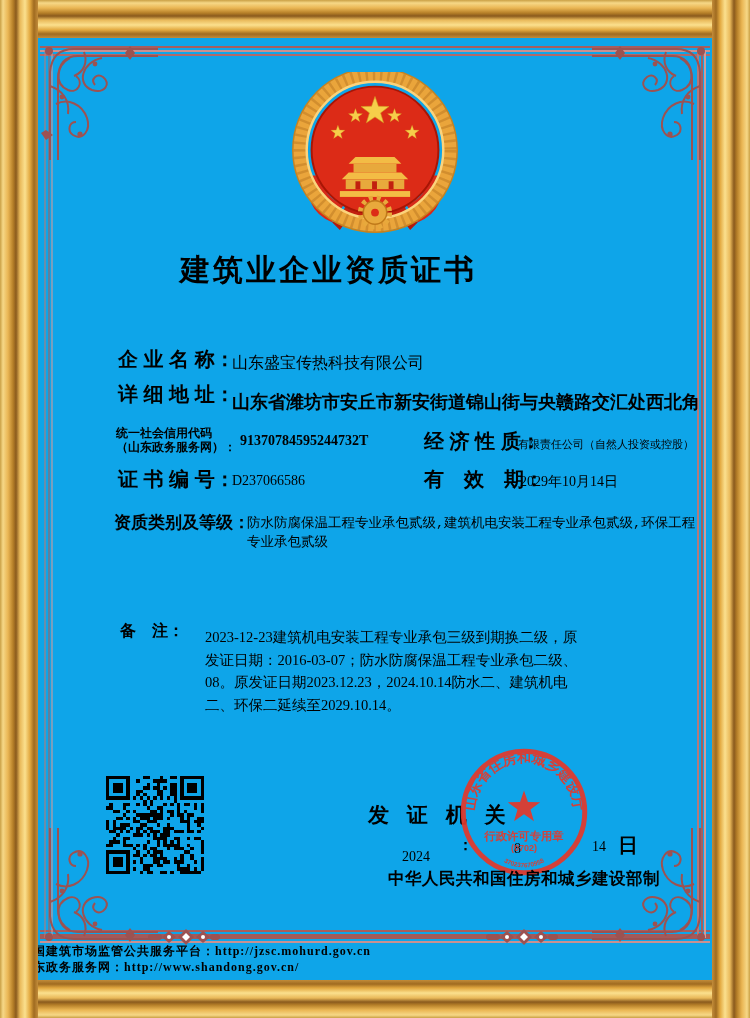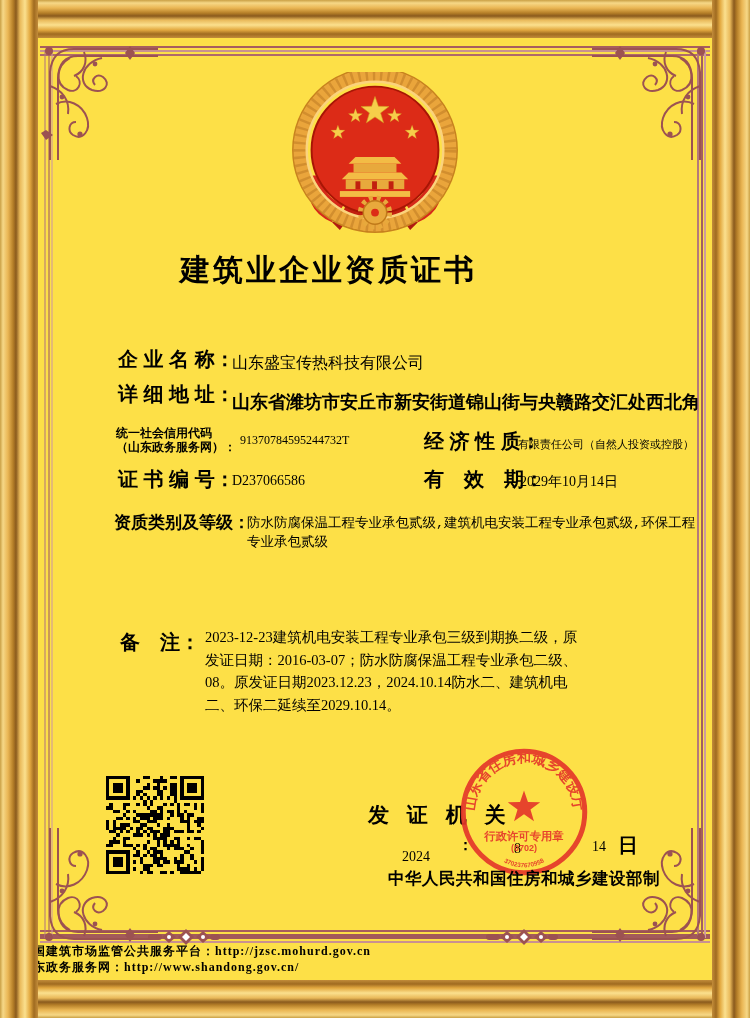--- a/index.html
+++ b/index.html
@@ -1,16 +1,16 @@
 <!DOCTYPE html>
 <html><head>
 <meta charset="utf-8">
 <style>
   html,body{margin:0;padding:0;background:#ffffff;}
-  .page{position:relative;width:750px;height:1018px;background:#fde047;overflow:hidden;
+  .page{position:relative;width:750px;height:1018px;background:#0ea5e9;overflow:hidden;
         font-family:"Liberation Serif",serif;color:#111;}
   
   .frame{position:absolute;z-index:50;pointer-events:none;}
   .frame.top,.frame.bottom{left:0;width:750px;height:38px;}
   .frame.top{top:0;background:linear-gradient(to bottom,#caa045 0,#f6d887 3px,#eab654 8px,#b67f28 13px,#8a5a1d 16px,#e9b95a 20px,#fbe08e 25px,#e2a83f 30px,#a06b20 34px,#c28c3a 38px);}
   .frame.bottom{bottom:0;background:linear-gradient(to top,#caa045 0,#f6d887 3px,#eab654 8px,#b67f28 13px,#8a5a1d 16px,#e9b95a 20px,#fbe08e 25px,#e2a83f 30px,#a06b20 34px,#c28c3a 38px);}
   .frame.left,.frame.right{top:0;height:1018px;width:38px;}
   .frame.left{left:0;background:linear-gradient(to right,#caa045 0,#f6d887 3px,#eab654 8px,#b67f28 13px,#8a5a1d 16px,#e9b95a 20px,#fbe08e 25px,#e2a83f 30px,#a06b20 34px,#c28c3a 38px);}
   .frame.right{right:0;background:linear-gradient(to left,#caa045 0,#f6d887 3px,#eab654 8px,#b67f28 13px,#8a5a1d 16px,#e9b95a 20px,#fbe08e 25px,#e2a83f 30px,#a06b20 34px,#c28c3a 38px);}
   
@@ -203,35 +203,35 @@
     <div class="abs lbl" style="left:118px;top:346px;font-size:20px;">企 业 名 称：</div>
     <div class="abs val" style="left:232px;top:353px;font-size:16px;">山东盛宝传热科技有限公司</div>
 
     <div class="abs lbl" style="left:118px;top:381px;font-size:20px;">详 细 地 址：</div>
     <div class="abs val" style="left:232px;top:390px;font-size:18px;font-weight:bold;">山东省潍坊市安丘市新安街道锦山街与央赣路交汇处西北角</div>
 
     <div class="abs lbl" style="left:116px;top:426px;font-size:12px;line-height:14px;">
       <div>统一社会信用代码</div>
       <div>（山东政务服务网）：</div>
     </div>
-    <div class="abs val" style="left:240px;top:433px;font-size:12px;">91370784595244732T</div>
+    <div class="abs val" style="left:240px;top:433px;font-size:14px;font-weight:bold;">91370784595244732T</div>
 
     <div class="abs lbl" style="left:424px;top:428px;font-size:20px;text-align:right;">经 济 性 质：</div>
     <div class="abs val" style="left:518px;top:437px;font-size:11px;">有限责任公司（自然人投资或控股）</div>
 
     <div class="abs lbl" style="left:118px;top:466px;font-size:20px;">证 书 编 号：</div>
     <div class="abs val" style="left:232px;top:473px;font-size:14px;text-align:right;">D237066586</div>
 
     <div class="abs lbl" style="left:424px;top:466px;font-size:20px;">有　效　期：</div>
     <div class="abs val" style="left:520px;top:473px;font-size:14px;">2029年10月14日</div>
 
     <div class="abs lbl" style="left:114px;top:511px;font-size:17px;">资质类别及等级：</div>
     <div class="abs val wrapbox" style="left:247px;top:514px;width:458px;font-size:13.5px;line-height:19px;font-family:Liberation Mono, monospace;">防水防腐保温工程专业承包贰级,建筑机电安装工程专业承包贰级,环保工程专业承包贰级</div>
 
-    <div class="abs lbl" style="left:120px;top:621px;font-size:20px;margin-top:8px;">备　注：</div>
+    <div class="abs lbl" style="left:120px;top:621px;font-size:16px;">备　注：</div>
     <div class="abs val" style="left:205px;top:626px;font-size:14.5px;line-height:22.5px;">
       <div>2023-12-23建筑机电安装工程专业承包三级到期换二级，原</div>
       <div>发证日期：2016-03-07；防水防腐保温工程专业承包二级、</div>
       <div>08。原发证日期2023.12.23，2024.10.14防水二、建筑机电</div>
       <div>二、环保二延续至2029.10.14。</div>
     </div>
 
     <svg class="abs" id="qr" style="left:104px;top:776px;width:102px;height:98px;" viewBox="0 0 29 29" shape-rendering="crispEdges">
         <rect x="11" y="0" width="1" height="1" fill="#000"></rect>
         <rect x="12" y="0" width="1" height="1" fill="#000"></rect>

